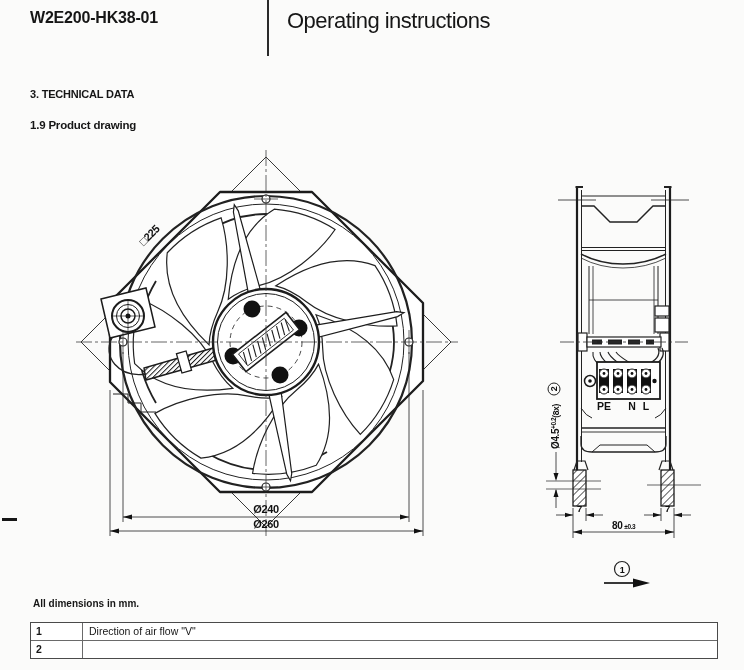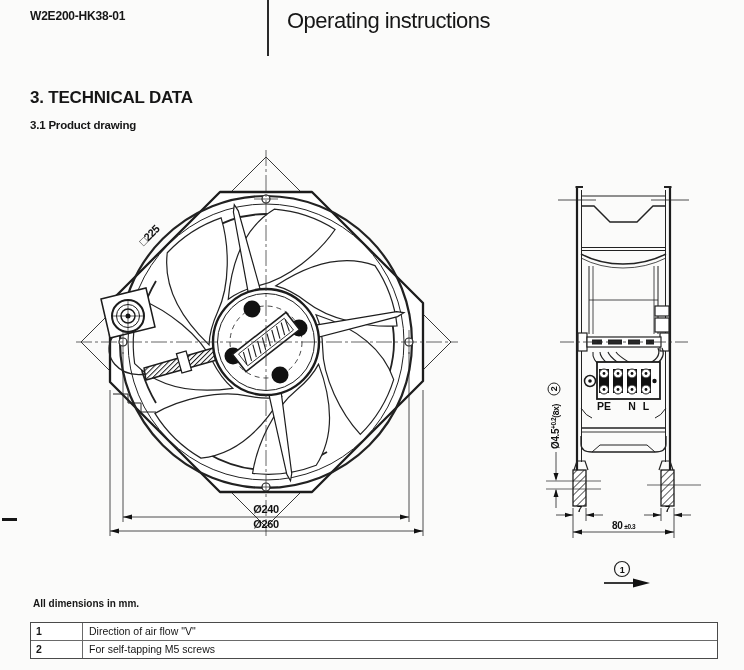--- a/index.html
+++ b/index.html
@@ -1,22 +1,22 @@
 <!DOCTYPE html>
 <html><head>
 <meta charset="utf-8">
 <style>
   html,body{margin:0;padding:0;}
   body{width:744px;height:670px;position:relative;background:#fbfbfa;
        font-family:"Liberation Sans","DejaVu Sans",sans-serif;color:#161616;overflow:hidden;}
   .abs{position:absolute;}
-  .product-code{left:30px;top:9px;font-size:12px;font-weight:700;letter-spacing:-0.2px;}
+  .product-code{left:30px;top:9px;font-size:16px;font-weight:700;letter-spacing:-0.2px;}
   .doc-title{left:287px;top:8px;font-size:22px;letter-spacing:-0.5px;}
   .header-rule{left:267px;top:0;width:2px;height:56px;background:#2a2a2a;}
-  .sec-title{left:30px;top:88px;font-size:17px;font-weight:700;letter-spacing:-0.2px;}
+  .sec-title{left:30px;top:88px;font-size:11px;font-weight:700;letter-spacing:-0.2px;}
   .subsec-title{left:30px;top:119px;font-size:11.5px;font-weight:700;letter-spacing:-0.2px;}
   .footnote{left:33px;top:598px;font-size:10px;font-weight:600;}
   .fold-mark{left:2px;top:518px;width:15px;height:3px;background:#161616;}
   svg{position:absolute;left:0;top:0;}
   svg text{font-family:"Liberation Sans","DejaVu Sans",sans-serif;fill:#111;letter-spacing:-0.4px;}
   .dimtxt{font-size:11px;font-weight:700;}
   .dimtxt-s{font-size:9.5px;font-weight:700;}
   .termtxt{font-size:10.5px;font-weight:700;letter-spacing:0;}
   .reftxt{font-size:9px;font-weight:600;}
   .legend{position:absolute;left:30px;top:622px;width:688px;border:1.5px solid #4a4a4a;background:#fff;box-sizing:border-box;}
@@ -26,21 +26,21 @@
   .legend-desc{flex:1;padding-left:6px;}
 </style>
 </head>
 <body>
 
 <div class="abs product-code">W2E200-HK38-01</div>
 <div class="abs header-rule"></div>
 <div class="abs doc-title">Operating instructions</div>
 
 <div class="abs sec-title">3. TECHNICAL DATA</div>
-<div class="abs subsec-title">3.1 Product drawing</div>
+<div class="abs subsec-title">1.9 Product drawing</div>
 
 <svg width="744" height="670" viewBox="0 0 744 670">
   <defs>
     <pattern id="hatch" width="5" height="5" patternUnits="userSpaceOnUse" patternTransform="rotate(45)">
       <rect width="5" height="5" fill="#fff"></rect>
       <line x1="0" y1="0" x2="0" y2="5" stroke="#333" stroke-width="1.6"></line>
     </pattern>
     <pattern id="hatchDense" width="3.5" height="3.5" patternUnits="userSpaceOnUse" patternTransform="rotate(45)">
       <rect width="3.5" height="3.5" fill="#fff"></rect>
       <line x1="0" y1="0" x2="0" y2="3.5" stroke="#1c1c1c" stroke-width="2"></line>
@@ -325,15 +325,14 @@
 <div class="abs fold-mark"></div>
 <div class="abs footnote">All dimensions in mm.</div>
 
 <div class="legend">
   <div class="legend-row">
     <div class="legend-ref">1</div>
     <div class="legend-desc">Direction of air flow "V"</div>
   </div>
   <div class="legend-row">
     <div class="legend-ref">2</div>
-    <div class="legend-desc">For self-tapping M5 screws</div>
   </div>
 </div>
 
 </body></html>

